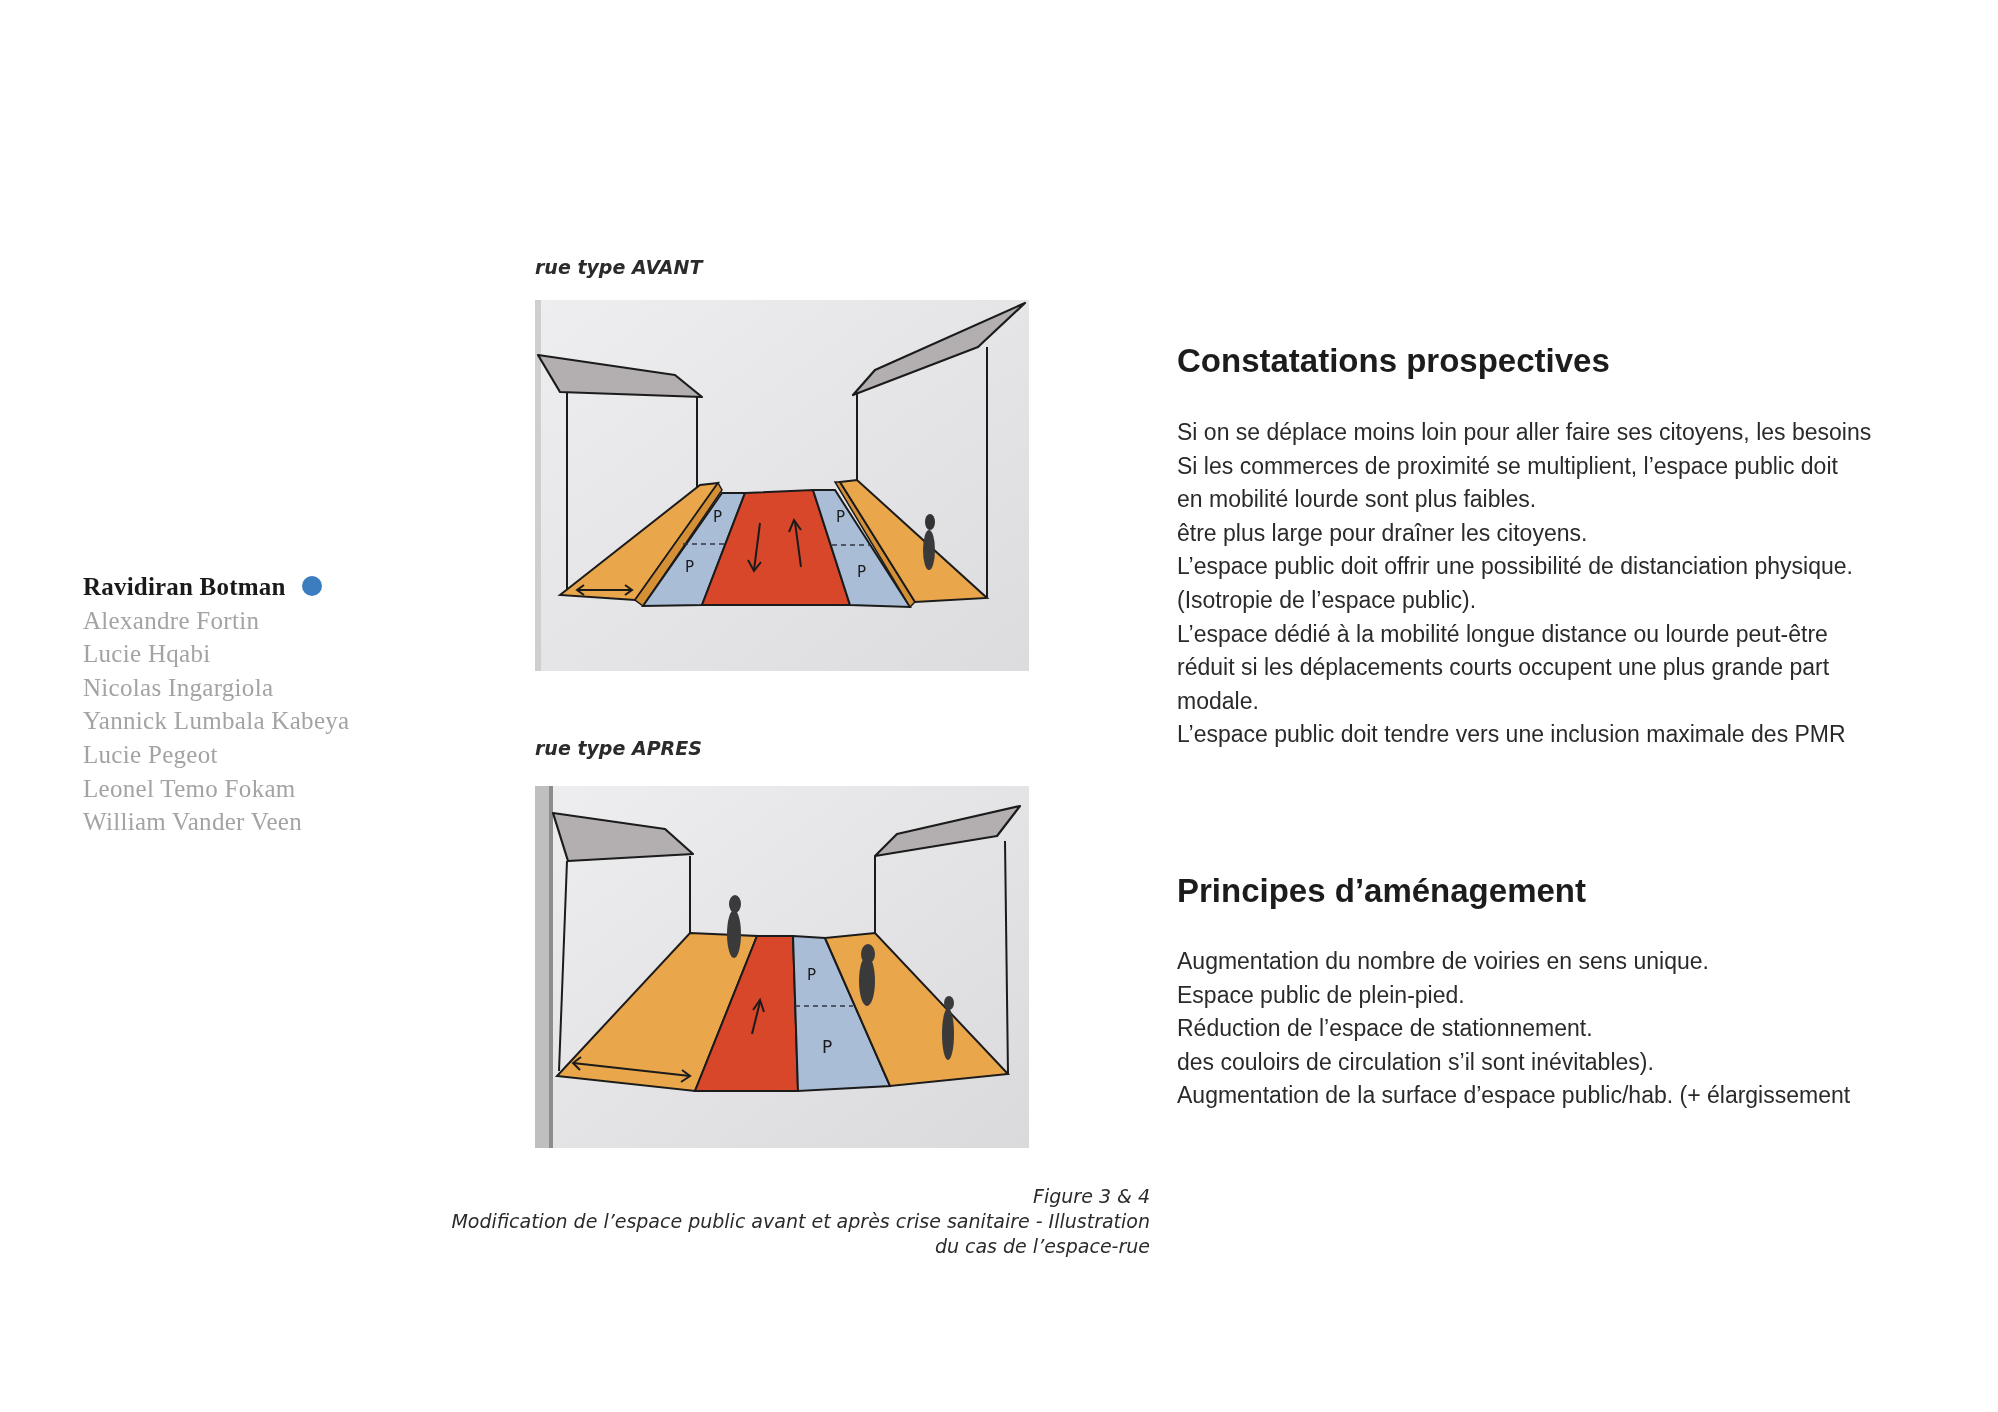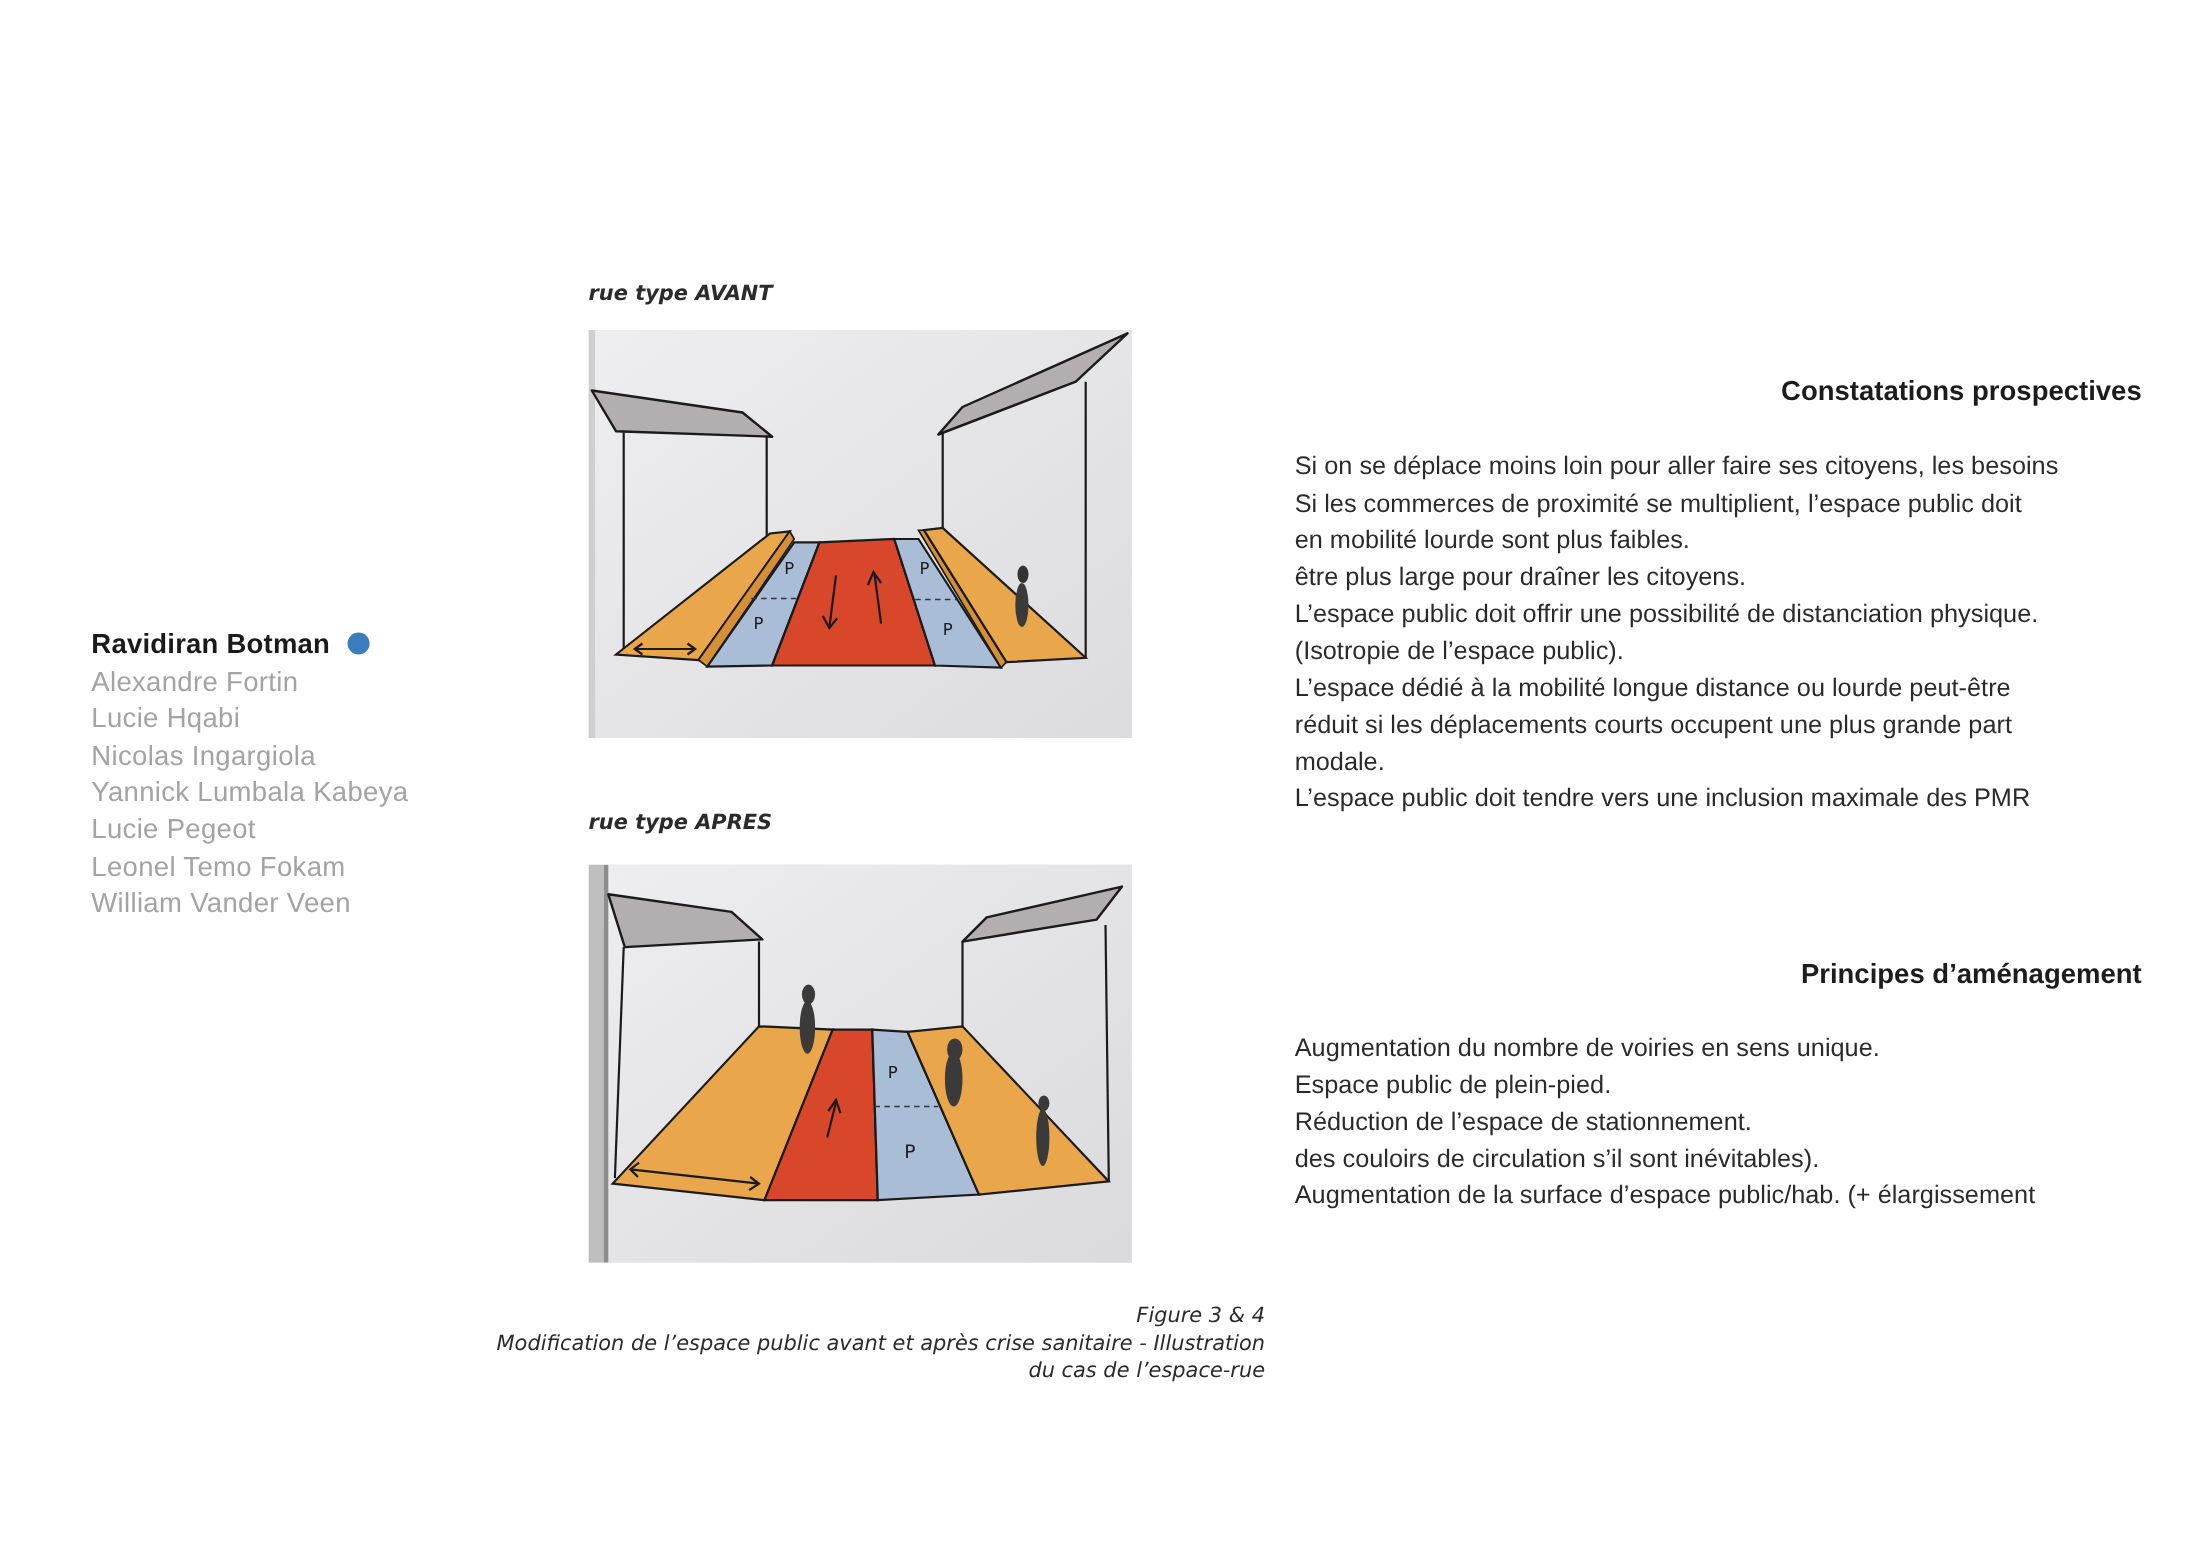--- a/index.html
+++ b/index.html
@@ -1,41 +1,41 @@
 <!DOCTYPE html>
 <html><head>
 <meta charset="utf-8">
 <style>
   html, body { margin: 0; padding: 0; background: #ffffff; }
   body { width: 1998px; height: 1412px; position: relative; overflow: hidden;
          font-family: "DejaVu Sans", "Liberation Sans", sans-serif; color: #222; }
 
   
   .authors { position: absolute; left: 83px; top: 570px; margin: 0; padding: 0; list-style: none; }
-  .authors li { font-family: Liberation Sans, sans-serif; font-size: 25px; line-height: 33.6px;
+  .authors li { font-family: Liberation Serif, serif; font-size: 25px; line-height: 33.6px;
                 height: 33.6px; white-space: nowrap; color: #a3a3a3; font-weight: 300; letter-spacing: 0.3px; }
   .authors li.lead { color: #1a1a1a; font-weight: 700; letter-spacing: 0.2px; }
   .authors .dot { display: inline-block; width: 20px; height: 20px; border-radius: 50%;
                   vertical-align: -1px; margin-left: 16px; }
 
   
   .fig-label { position: absolute; left: 535px; font-family: "DejaVu Sans", sans-serif; font-style: italic;
                font-size: 19px; color: #2b2b2b; white-space: nowrap; font-weight: bold; }
   .sketch { position: absolute; left: 535px; width: 494px; background: #e7e7e9; overflow: hidden; }
   .sketch svg { display: block; width: 100%; height: 100%; }
 
   .caption { position: absolute; left: 420px; width: 730px; top: 1184px; text-align: center;
              font-family: "DejaVu Sans", sans-serif; font-style: italic; font-size: 19px;
              line-height: 25px; color: #2b2b2b; }
   .caption div { white-space: nowrap; text-align: right; }
 
   
   .section { position: absolute; left: 1177px; width: 770px; }
   .section h2 { margin: 0; font-family: "Liberation Sans", sans-serif; font-weight: 700;
-                font-size: 25px; color: #1c1c1c; white-space: nowrap; text-align: right; }
+                font-size: 33px; color: #1c1c1c; white-space: nowrap; }
   .section .body { font-family: "Liberation Sans", sans-serif; font-size: 23px; line-height: 33.6px;
                    color: #2a2a2a; }
   .section .body div { white-space: nowrap; height: 33.6px; }
 </style>
 </head>
 <body>
 
 <ul class="authors">
   <li class="lead">
     <span>Ravidiran Botman</span><span class="dot" style="background:#3b7dbf"></span>

